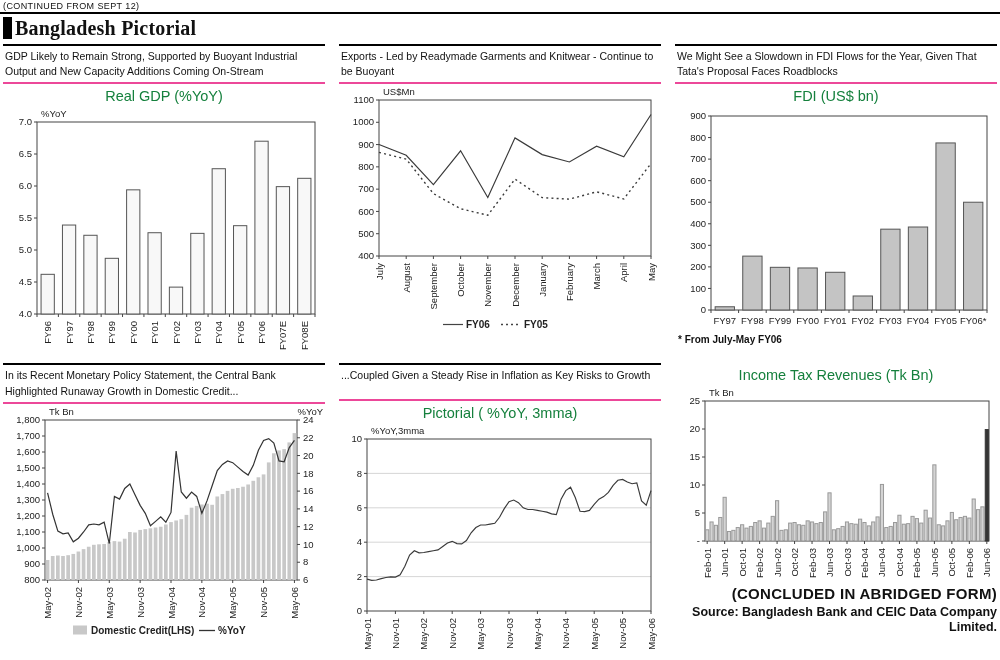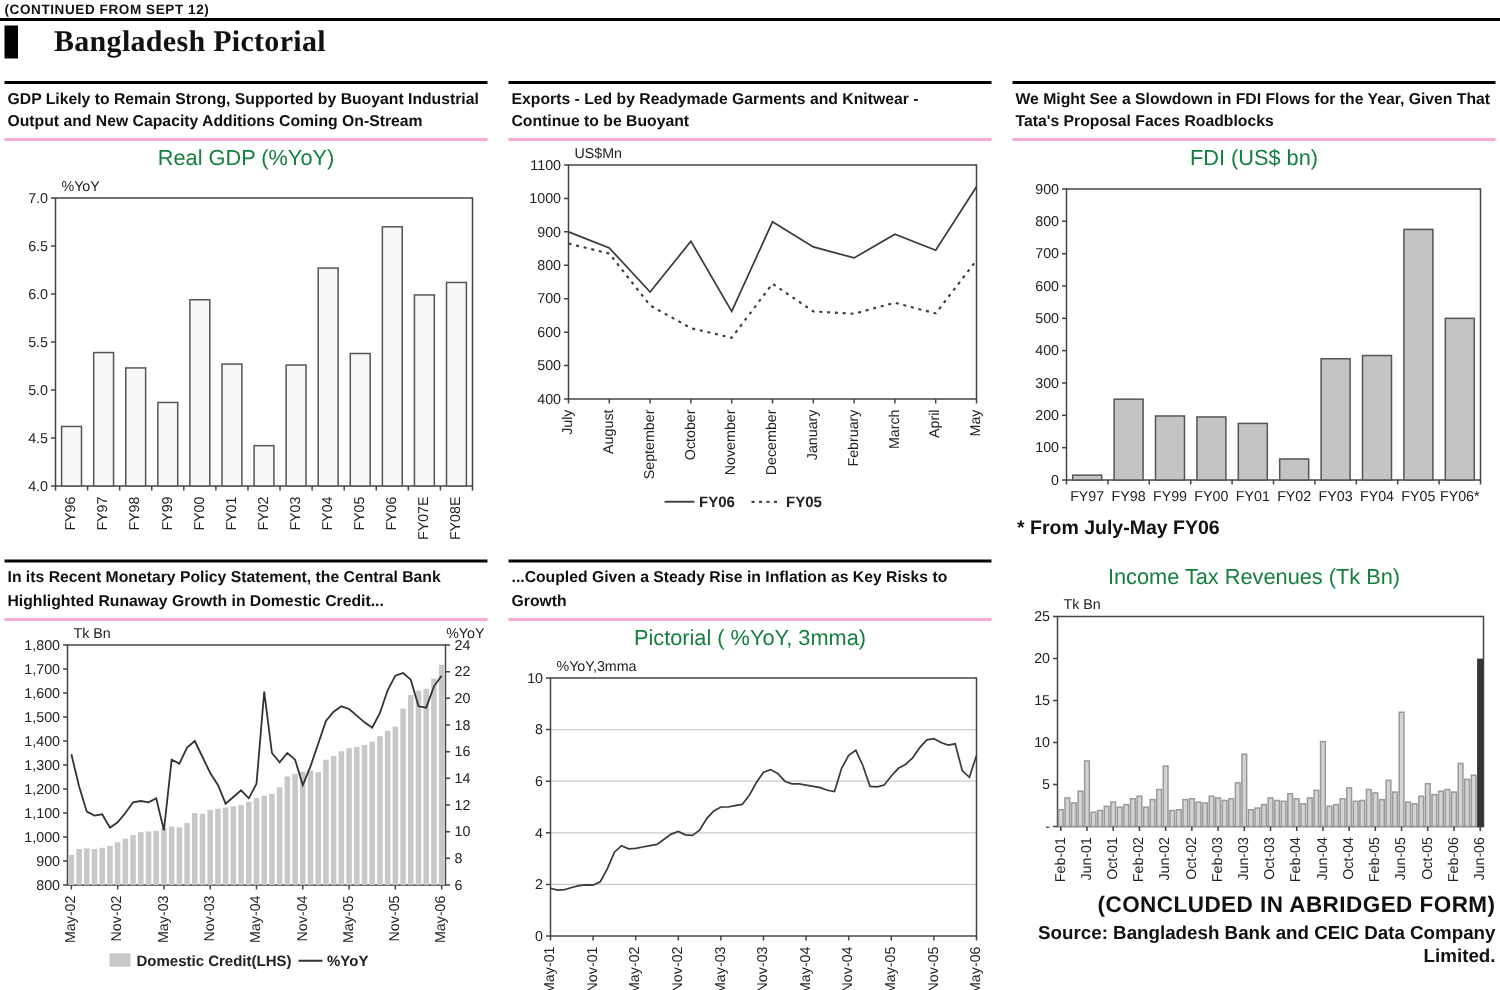--- a/index.html
+++ b/index.html
@@ -1,29 +1,29 @@
 <!DOCTYPE html>
 <html><head>
 <meta charset="utf-8">
 <style>
   *{box-sizing:border-box;margin:0;padding:0}
   html,body{width:1000px;height:660px;background:#fff;overflow:hidden;
     font-family:"Liberation Sans",sans-serif;color:#111}
-  .cont-note{font-size:9px;font-weight:bold;letter-spacing:.4px;padding:1px 0 1px 3px}
+  .cont-note{font-size:9px;font-weight:normal;letter-spacing:.4px;padding:1px 0 1px 3px}
   .top-rule{height:0;border-top:2.5px solid #000;margin:0 0 1px 0}
-  .title-row{display:flex;align-items:flex-start;gap:24px;padding:2px 0 2px 3px;margin-bottom:12px}
+  .title-row{display:flex;align-items:flex-start;gap:3px;padding:2px 0 2px 3px;margin-bottom:2px}
   .title-bar{width:9px;height:22px;background:#000;flex:0 0 auto}
   h1{font-family:"Liberation Serif",serif;font-size:20px;font-weight:bold;letter-spacing:.2px}
   .grid{display:grid;grid-template-columns:repeat(3,322px);justify-content:space-between;
     padding:0 3px;row-gap:7px}
-  .panel-header{border-top:2.5px solid #000;border-bottom:2px solid #f9a8d4;
-    font-size:10.5px;font-weight:bold;line-height:1.45;padding:3px 2px;min-height:38px}
+  .panel-header{border-top:2.5px solid #000;border-bottom:2px solid #ec4899;
+    font-size:10.5px;font-weight:normal;line-height:1.45;padding:3px 2px;min-height:38px}
   .chart-title{text-align:center;font-size:14.5px;color:#15803d;margin:4px 0 1px;height:17px}
   .chart{line-height:0}
-  .footnote{font-size:13px;font-weight:bold;margin:-22px 0 0 3px;position:relative;line-height:1.2}
+  .footnote{font-size:10px;font-weight:bold;margin:-22px 0 0 3px;position:relative;line-height:1.2}
   .concluded{text-align:right;font-size:15px;font-weight:bold;letter-spacing:.3px;line-height:1.2}
   .source{text-align:right;font-size:12.5px;font-weight:bold;margin-top:2px;line-height:1.2}
 </style>
 </head>
 <body>
 
 <header>
   <div class="cont-note">(CONTINUED FROM SEPT 12)</div>
   <div class="top-rule"></div>
   <div class="title-row">

